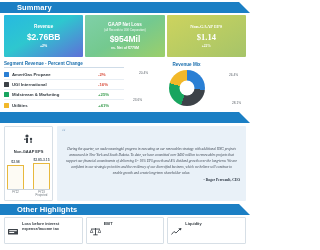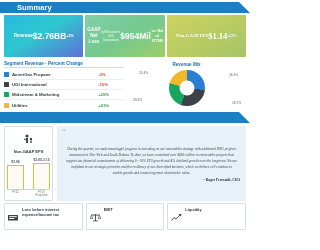--- a/index.html
+++ b/index.html
@@ -45,21 +45,21 @@
   .kpi-row {
     display: flex;
     gap: 2px;
     padding: 2px 4px 3px 4px;
   }
   .kpi {
     flex: 1 1 0;
     height: 42px;
     border-radius: 1px;
     display: flex;
-    flex-direction: row;
+    flex-direction: column;
     align-items: center;
     justify-content: center;
     text-align: center;
     padding: 10px 1px;
     color: #ffffff;
   }
   .kpi-1 { background: linear-gradient(150deg,#27b9e0 0%,#2ec7cf 45%,#5f6fd8 100%); }
   .kpi-2 { background: linear-gradient(150deg,#7fd0a8 0%,#74c98f 50%,#9ccf6a 100%); }
   .kpi-3 { background: linear-gradient(150deg,#f7b94e 0%,#f1a05c 55%,#ed8f6b 100%); }
   .kpi-4 { background: linear-gradient(150deg,#cdd35e 0%,#b9cc63 50%,#a6c469 100%); font-family: Liberation Serif, serif; }
@@ -391,20 +391,24 @@
       </div>
     </div>
 
     <div class="quote-card">
       <span class="q-mark q-open">“</span>
       <div class="quote-text">During the quarter, we made meaningful progress in executing on our renewables strategy with additional RNG projects announced in New York and South Dakota. To date, we have committed over $450 million to renewables projects that support our financial commitments of delivering 6 - 10% EPS growth and 4% dividend growth over the long-term. We are confident in our strategic priorities and the resiliency of our diversified business, which we believe will continue to enable growth and create long-term shareholder value.</div>
       <div class="quote-attr">- Roger Perreault, CEO</div>
     </div>
   </div>
 
+  <div class="banner" style="margin-top:3px">
+    <div class="banner-title">Other Highlights</div>
+    <div class="banner-notch"></div>
+  </div>
 
   <div class="hl-row">
 
     <div class="hl-card">
       <span class="hl-icon">
         <svg width="11" height="9" viewBox="0 0 11 9">
           <rect x="0" y="2" width="10" height="5.5" rx="0.5" fill="#3c4248"></rect>
           <rect x="1.2" y="3.2" width="7.6" height="1" fill="#ffffff"></rect>
           <rect x="1.2" y="5" width="5" height="1" fill="#ffffff"></rect>
         </svg>

